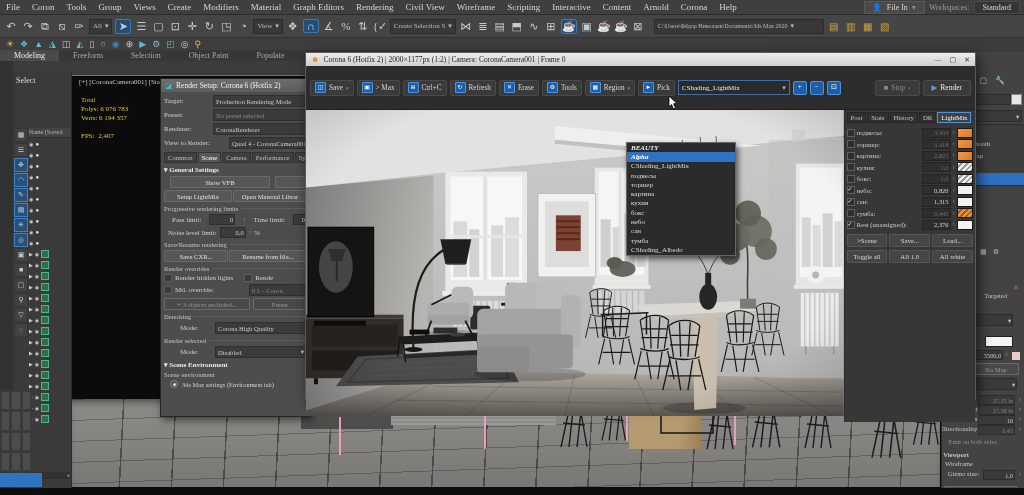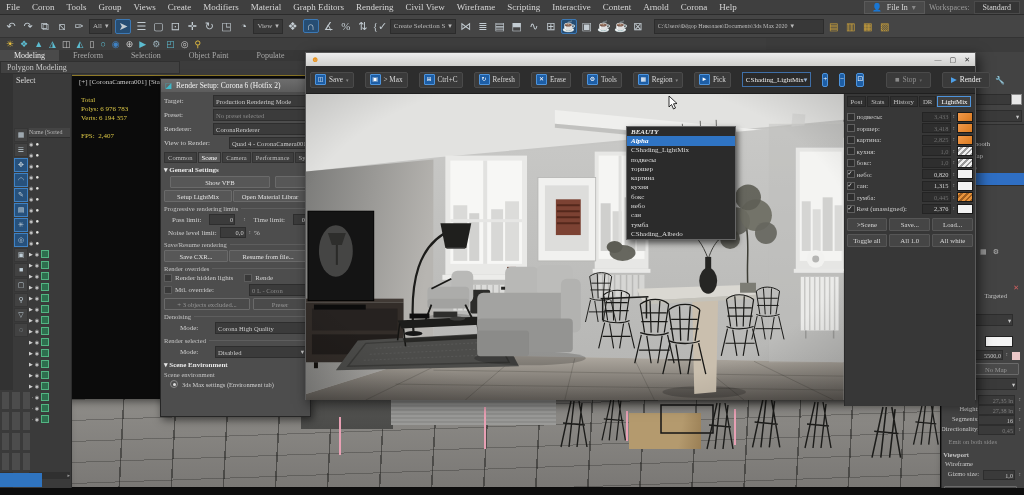--- a/index.html
+++ b/index.html
@@ -87,21 +87,21 @@
   .mini{width:22px;height:9px;background:#3b3b3b;border:1px solid #2e2e2e;display:inline-flex;align-items:center;justify-content:flex-end;padding:0 1px;font-size:6.4px;}
   .spin{color:#9a9a9a;font-size:5px;}
   .radio{width:6px;height:6px;border:1px solid #888;border-radius:50%;display:inline-block;position:relative;flex:0 0 auto;}
   .radio.on::after{content:"";position:absolute;left:1.5px;top:1.5px;width:3px;height:3px;border-radius:50%;background:#ddd;}
   
   #vfb{left:305px;top:52px;width:669px;height:346px;background:#383838;border:1px solid #5a5a5a;
        box-shadow:3px 4px 12px rgba(0,0,0,.6);z-index:10;}
   #vfbtitle{height:13px;background:linear-gradient(#ededed,#cfcfcd);color:#232323;font-size:7.5px;
             display:flex;align-items:center;gap:4px;padding:0 5px;}
   #vfbtitle .wctl{margin-left:auto;display:flex;gap:8px;color:#333;font-size:7px;}
-  #vfbbar{height:19px;background:#2d2d2d;border-bottom:1px solid #1f1f1f;display:flex;align-items:center;gap:11px;padding:4px 4px;}
+  #vfbbar{height:19px;background:#2d2d2d;border-bottom:1px solid #1f1f1f;display:flex;align-items:center;gap:3px;padding:12px 4px;}
   .vbtn{display:flex;align-items:center;gap:3px;background:#3a3a3a;border:1px solid #4a4a4a;height:14px;
         padding:0 4px;color:#d8d8d8;font-size:7.2px;border-radius:2px;white-space:nowrap;}
   .vico{width:9px;height:9px;background:#1d5ea6;border:1px solid #4e94dc;color:#fff;font-size:6px;line-height:8px;
         text-align:center;border-radius:1px;flex:0 0 auto;}
   .vzoom{width:12px;height:12px;background:#1d5ea6;border:1px solid #4e94dc;color:#fff;font-size:7px;line-height:11px;text-align:center;border-radius:2px;}
   #vfbcombo{width:104px;height:13px;background:#2a2a2a;border:1px solid #3f6fa8;color:#ececec;font-size:7px;
             display:flex;align-items:center;justify-content:space-between;padding:0 3px;}
   #vfbbody{display:flex;height:312px;}
   #renderimg{position:relative;width:540px;height:306px;background:#222;overflow:hidden;}
   #renderimg svg{display:block;width:100%;height:100%;}
@@ -287,23 +287,20 @@
   </div>
 
   <div id="ribbontabs" class="abs">
     <span class="rtab active">Modeling</span>
     <span class="rtab">Freeform</span>
     <span class="rtab">Selection</span>
     <span class="rtab">Object Paint</span>
     <span class="rtab">Populate</span>
     <span class="rtab">▣ ▾</span>
   </div>
-  <div id="polymod" class="abs">
-      <span>Polygon Modeling</span>
-    </div>
 
   <div id="leftcol" class="abs"></div>
   <div id="explorer" class="abs">
     <div id="selhdr">Select</div>
     <div id="expicons">
         <span class="ei">▦</span>
         <span class="ei">☰</span>
         <span class="ei sel">✥</span>
         <span class="ei sel">◠</span>
         <span class="ei sel">✎</span>
@@ -653,20 +650,21 @@
       <div class="rs-row" style="justify-content:flex-start;gap:4px;padding-left:6px">
         <span class="radio on"></span>
         <span style="font-size:6.4px;white-space:nowrap">3ds Max settings (Environment tab)</span>
       </div>
     </div>
   </div>
 
   <div id="vfb" class="abs">
     <div id="vfbtitle">
       <span style="color:#e8921e;font-size:8px">☻</span>
+      <span>Corona 6 (Hotfix 2) | 2000×1177px (1:2) | Camera: CoronaCamera001 | Frame 0</span>
       <span class="wctl">
         <span>—</span>
         <span>▢</span>
         <span>✕</span>
       </span>
     </div>
     <div id="vfbbar">
       <span class="vbtn">
           <span class="vico">◫</span>
           <span>Save</span>

